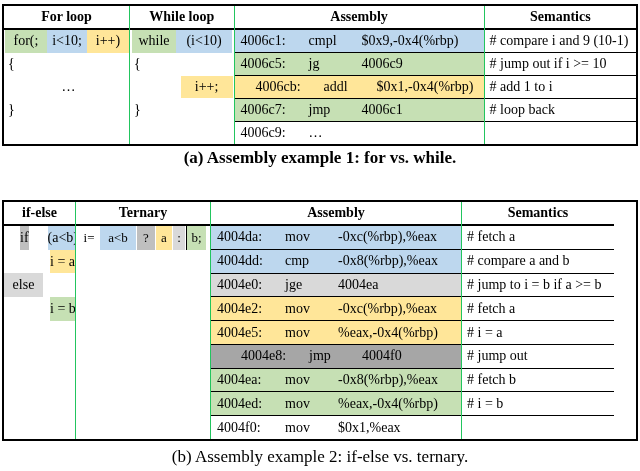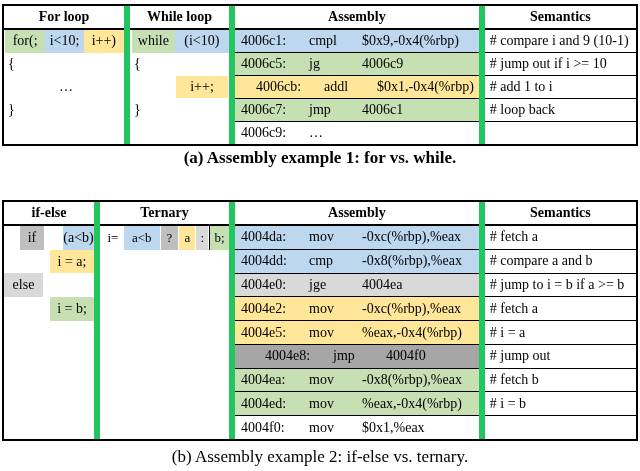--- a/index.html
+++ b/index.html
@@ -1,21 +1,21 @@
 <!DOCTYPE html>
 <html><head>
 <meta charset="utf-8">
 <style>
   html,body{margin:0;padding:0;background:#ffffff;}
   .page{position:relative;width:640px;height:471px;background:#ffffff;
         font-family:"Liberation Serif","DejaVu Serif",serif;color:#000;overflow:hidden;}
   .tbl{position:absolute;left:2px;width:636px;display:flex;
        border:2px solid #000;box-sizing:border-box;background:#fff;}
   .col{display:flex;flex-direction:column;box-sizing:border-box;}
-  .col.sep{border-right:6px solid #22c55e;font-family:Liberation Serif, serif;}
+  .col.sep{border-right:1px solid #22c55e;font-family:Liberation Serif, serif;}
   .hcell{height:24px;display:flex;align-items:center;justify-content:center;
          font-weight:bold;font-size:14px;border-bottom:2px solid #000;box-sizing:border-box;}
   .cell{flex:1;display:flex;align-items:stretch;box-sizing:border-box;min-height:0;overflow:hidden;}
   .cell.lined{border-bottom:1px solid #000;}
   .cell.align-center{justify-content:center;}
   .cell.align-right{justify-content:flex-end;padding-right:1px;}
   .chip{display:flex;align-items:center;justify-content:center;
         font-size:14px;white-space:nowrap;box-sizing:border-box;}
   .chip.plain{justify-content:flex-start;padding-left:4px;}
   .chip.small{font-size:13px;}
@@ -119,21 +119,21 @@
         <div class="cell lined">
           <div class="sem"># loop back</div>
         </div>
         <div class="cell">
           <div class="sem"></div>
         </div>
       </div>
     </div>
   <div class="caption" style="top:148px;font-weight:bold;">(a) Assembly example 1: for vs. while.</div>
   <div class="tbl" id="table-b" style="top:200px;height:241px;">
-      <div class="col sep" style="width: 96px;">
+      <div class="col sep" style="width: 72px;">
         <div class="hcell">if-else</div>
         <div class="cell">
           <span class="chip" style="background: rgb(191, 191, 191); width: 38px; margin-left: 16px;">if</span>
           <span class="chip" style="background: rgb(189, 215, 238); width: 49px; margin-left: 19px;">(a&lt;b)</span>
         </div>
         <div class="cell">
           <span class="chip" style="background: rgb(255, 230, 153); width: 50px; margin-left: 46px;">i = a;</span>
         </div>
         <div class="cell">
           <span class="chip" style="background: rgb(217, 217, 217); width: 39px;">else</span>

